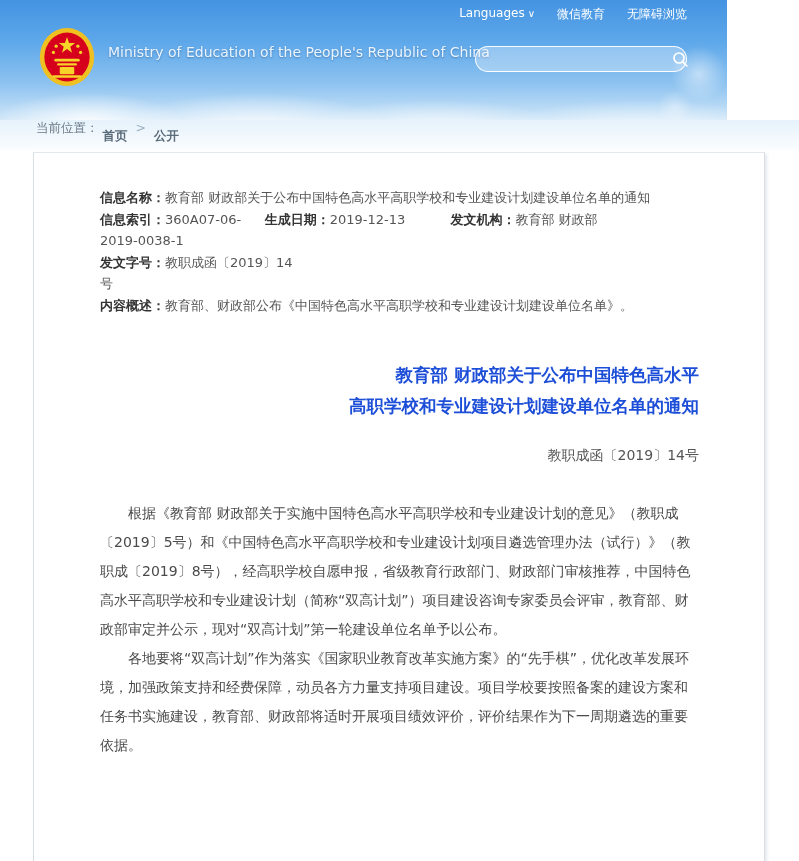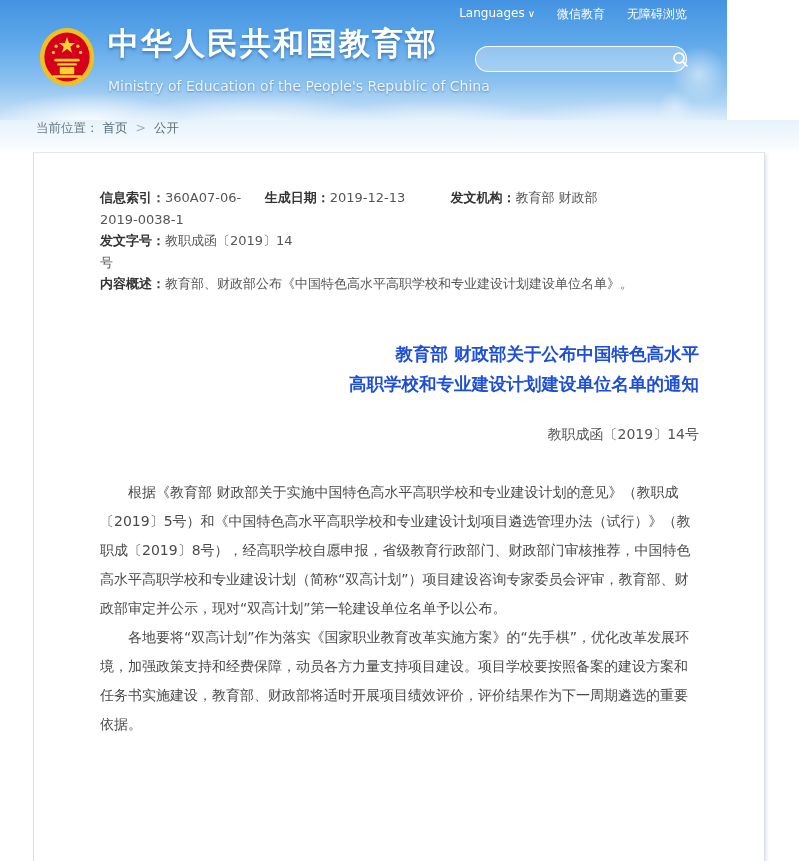--- a/index.html
+++ b/index.html
@@ -41,21 +41,21 @@
   .searchbox input { flex:1; height:100%; border:none; outline:none; background:transparent;
     padding:0 6px 0 14px; font-size:13px; color:#fff; }
   .search-btn { width:26px; height:26px; border:none; background:transparent; cursor:pointer;
     display:flex; align-items:center; justify-content:center; padding-right:6px; }
 
   
   .crumb-strip { width:799px; height:32px;
     background:linear-gradient(180deg,#e6f2fb 0%,#f7fbfe 80%,#ffffff 100%);
     display:flex; align-items:flex-start; padding-left:36px;
     font-size:12.5px; color:#6b7a88; }
-  .crumb-strip a { color:#5a6b7a; text-decoration:none; cursor:pointer; margin:0 4px; }
+  .crumb-strip a { color:#5a6b7a; text-decoration:none; cursor:pointer; margin:8px 4px;font-weight:bold; }
   .crumb-sep { color:#9ab0c2; margin:0 4px; }
 
   
   .card { position:relative; margin:0 auto 0 33px; width:732px; min-height:712px;
     background:#fff; border:1px solid #d9dee2; border-top-color:#e3e8ec;
     box-shadow:2px 2px 3px rgba(150,170,190,.25); padding:34px 65px 30px 66px; }
 
   .meta { font-size:13px; line-height:21.5px; color:#555; }
   .meta b { color:#333; font-weight:bold; }
   .meta-row { display:flex; }
@@ -94,21 +94,20 @@
       <circle cx="20" cy="22" r="1.8" fill="#f7d428"></circle>
       <circle cx="44" cy="22" r="1.8" fill="#f7d428"></circle>
       <circle cx="17" cy="29" r="1.8" fill="#f7d428"></circle>
       <circle cx="47" cy="29" r="1.8" fill="#f7d428"></circle>
       <rect x="18" y="36" width="28" height="3" rx="1.5" fill="#f7d428"></rect>
       <rect x="21" y="41" width="22" height="2.4" rx="1.2" fill="#f7d428"></rect>
       <rect x="24" y="45" width="16" height="8" rx="1" fill="#f7d428"></rect>
       <rect x="16" y="54" width="32" height="3" rx="1.5" fill="#f7d428"></rect>
     </svg>
     <div class="brand-text">
-      <div class="cn">中华人民共和国教育部</div>
       <div class="en">Ministry of Education of the People's Republic of China</div>
     </div>
   </div>
 
   <div class="searchbox">
     <input type="text" value="" style="">
     <button class="search-btn">
       <svg width="17" height="17" viewBox="0 0 17 17">
         <circle cx="7" cy="7" r="5" fill="none" stroke="#ffffff" stroke-width="1.7"></circle>
         <line x1="10.8" y1="10.8" x2="15" y2="15" stroke="#ffffff" stroke-width="1.7" stroke-linecap="round"></line>
@@ -120,20 +119,23 @@
 <div class="crumb-strip">
   <span>当前位置：</span>
   <a>首页</a>
   <span class="crumb-sep">&gt;</span>
   <a>公开</a>
 </div>
 
 <div class="card">
 
   <div class="meta">
+    <div class="meta-row">
+      <span><b>信息名称：</b><span>教育部 财政部关于公布中国特色高水平高职学校和专业建设计划建设单位名单的通知</span></span>
+    </div>
     <div class="meta-row">
       <span class="meta-col-a"><b>信息索引：</b><span>360A07-06-2019-0038-1</span></span>
       <span class="meta-col-b"><b>生成日期：</b><span>2019-12-13</span></span>
       <span class="meta-col-c"><b>发文机构：</b><span>教育部 财政部</span></span>
     </div>
     <div class="meta-row">
       <span class="meta-col-d"><b>发文字号：</b><span>教职成函〔2019〕14号</span></span>
     </div>
     <div class="meta-row">
       <span><b>内容概述：</b><span>教育部、财政部公布《中国特色高水平高职学校和专业建设计划建设单位名单》。</span></span>

